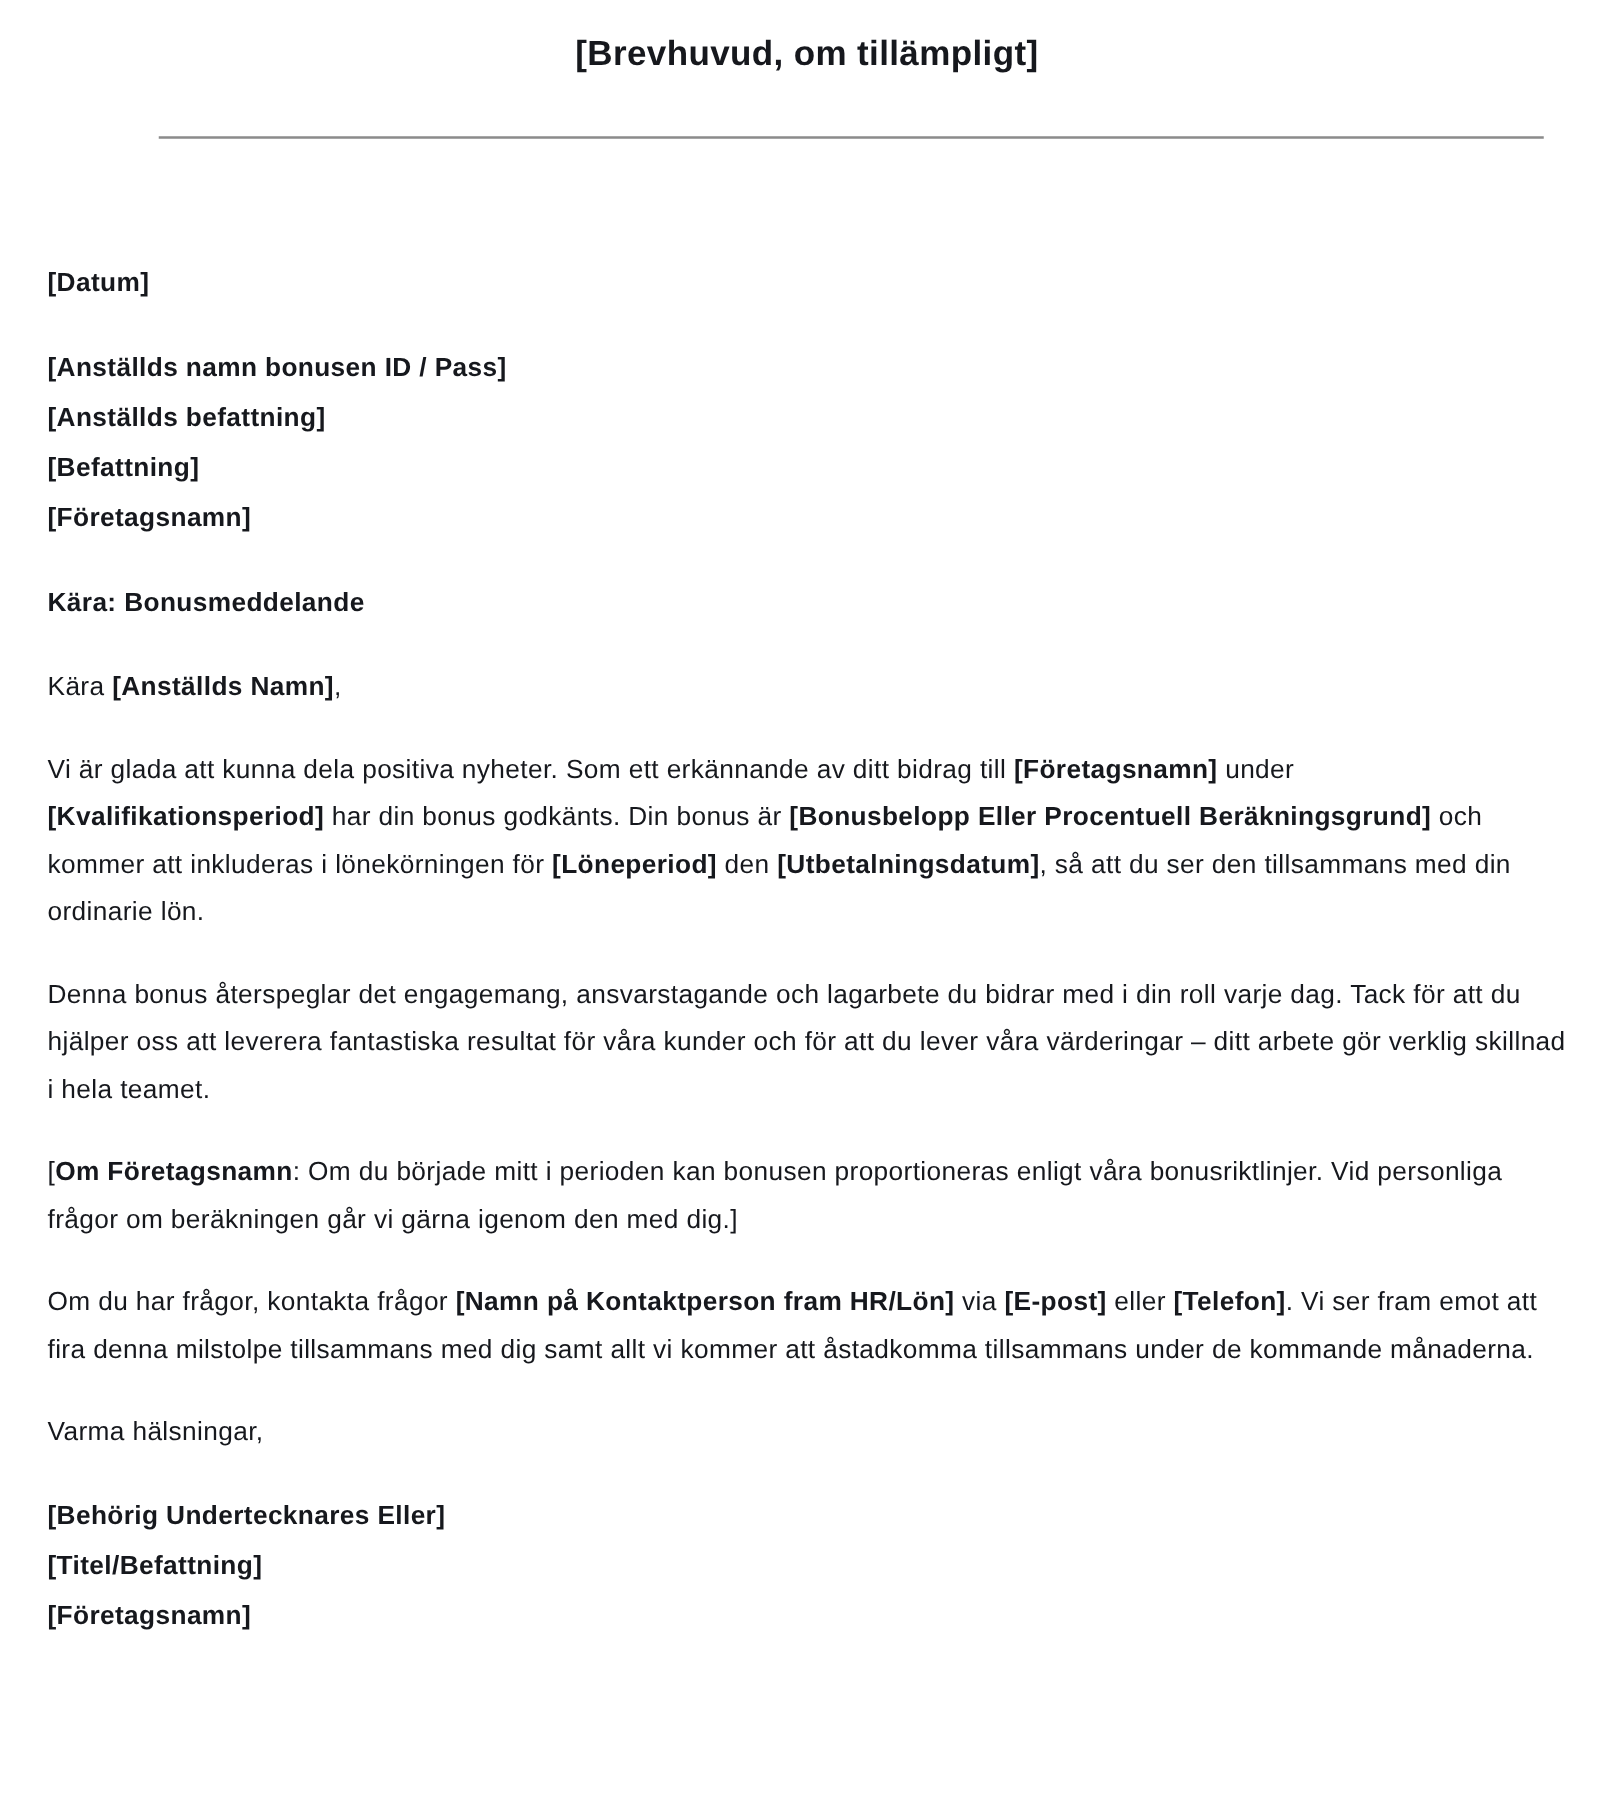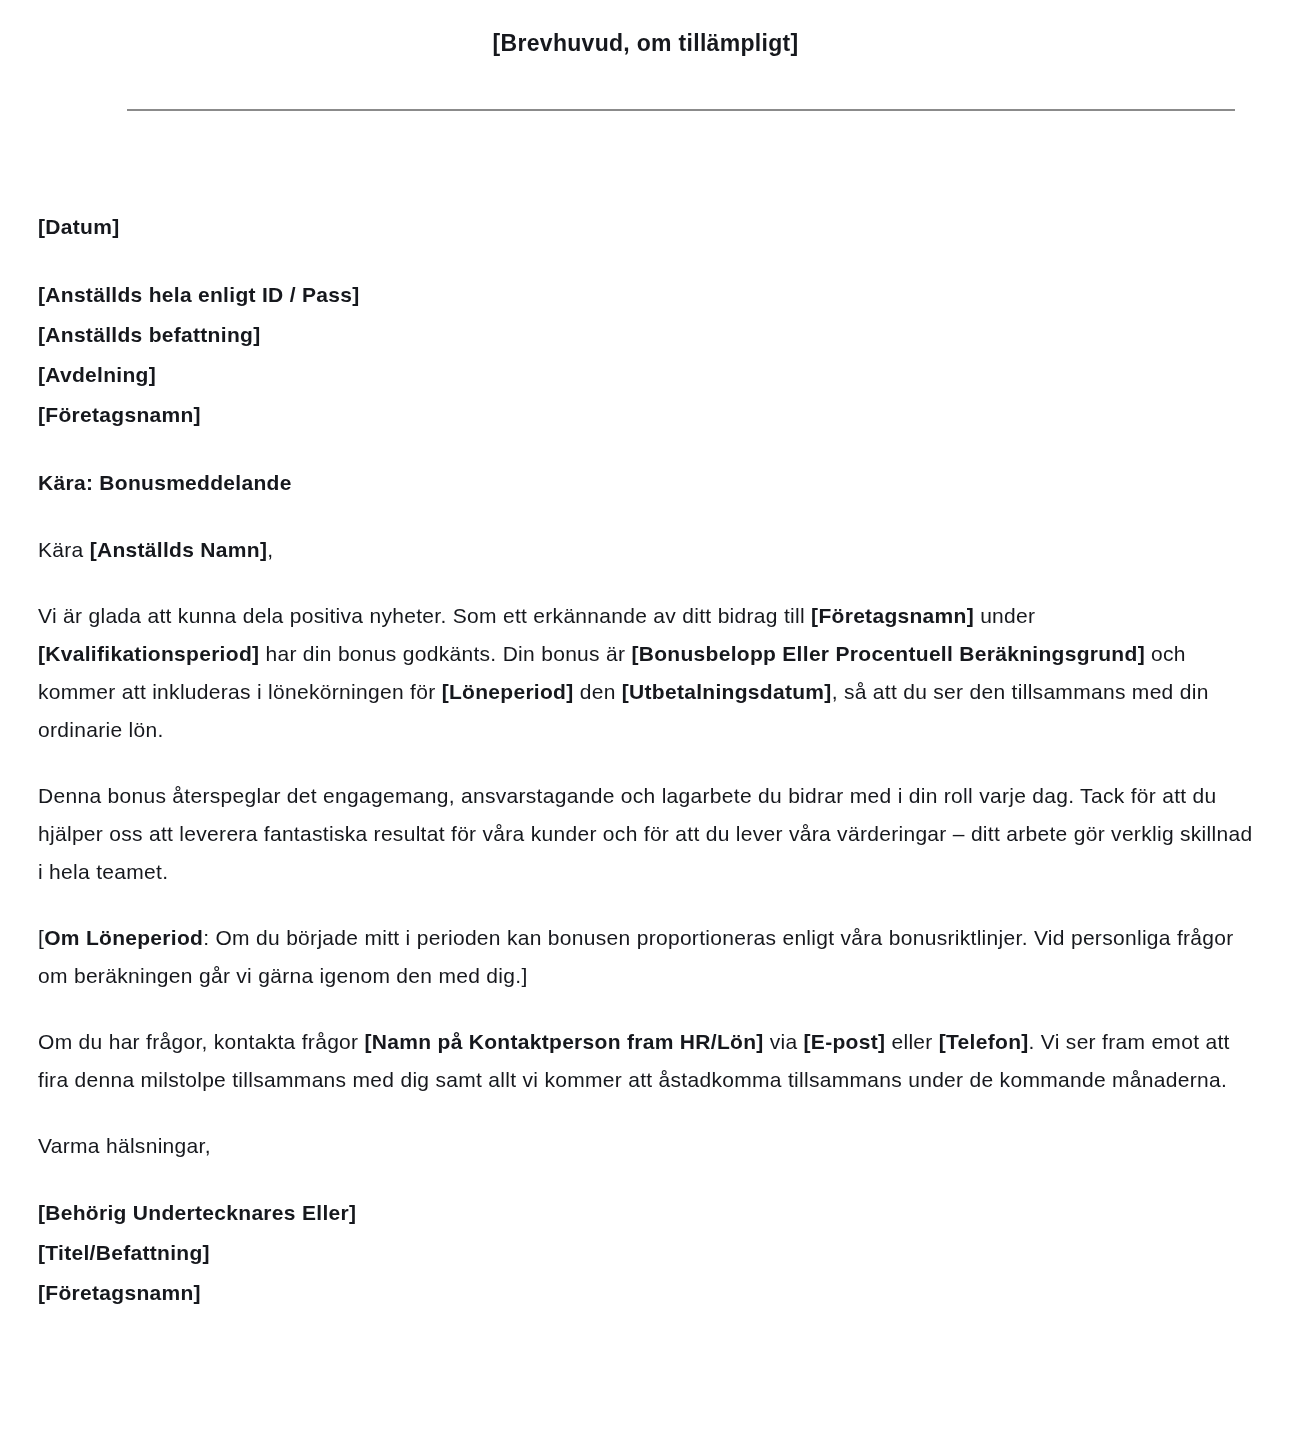--- a/index.html
+++ b/index.html
@@ -18,21 +18,21 @@
     box-sizing: border-box;
     width: 1294px;
     height: 1434px;
     padding: 24px 0 0 38px;
     background: #ffffff;
   }
   .letterhead {
     width: 1215px;
     text-align: center;
     font-weight: 700;
-    font-size: 23px;
+    font-size: 28px;
     line-height: 38px;
     letter-spacing: 0.3px;
   }
   .divider {
     border: none;
     height: 2px;
     background: #8b8b8b;
     width: 1108px;
     margin: 47px 0 96px 89px;
   }
@@ -55,23 +55,23 @@
   }
 </style>
 </head>
 <body style="color: rgb(22, 24, 29); background: rgb(255, 255, 255);">
 
 <div class="page">
   <div class="letterhead">[Brevhuvud, om tillämpligt]</div>
   <hr class="divider" style="background: rgb(139, 139, 139);">
   <div class="letter-body">
       <p class="block bold-lines"><strong>[Datum]</strong></p>
-      <p class="block bold-lines"><strong>[Anställds hela enligt ID / Pass]</strong><br><strong>[Anställds befattning]</strong><br><strong>[Avdelning]</strong><br><strong>[Företagsnamn]</strong></p>
+      <p class="block bold-lines"><strong>[Anställds namn bonusen ID / Pass]</strong><br><strong>[Anställds befattning]</strong><br><strong>[Befattning]</strong><br><strong>[Företagsnamn]</strong></p>
       <p class="block bold-lines"><strong>Kära: Bonusmeddelande</strong></p>
       <p class="block paragraph"><span>Kära </span><strong>[Anställds Namn]</strong><span>,</span></p>
       <p class="block paragraph"><span>Vi är glada att kunna dela positiva nyheter. Som ett erkännande av ditt bidrag till </span><strong>[Företagsnamn]</strong><span> under </span><strong>[Kvalifikationsperiod]</strong><span> har din bonus godkänts. Din bonus är </span><strong>[Bonusbelopp Eller Procentuell Beräkningsgrund]</strong><span> och kommer att inkluderas i lönekörningen för </span><strong>[Löneperiod]</strong><span> den </span><strong>[Utbetalningsdatum]</strong><span>, så att du ser den tillsammans med din ordinarie lön.</span></p>
       <p class="block paragraph"><span>Denna bonus återspeglar det engagemang, ansvarstagande och lagarbete du bidrar med i din roll varje dag. Tack för att du hjälper oss att leverera fantastiska resultat för våra kunder och för att du lever våra värderingar – ditt arbete gör verklig skillnad i hela teamet.</span></p>
-      <p class="block paragraph"><span>[</span><strong>Om Löneperiod</strong><span>: Om du började mitt i perioden kan bonusen proportioneras enligt våra bonusriktlinjer. Vid personliga frågor om beräkningen går vi gärna igenom den med dig.]</span></p>
+      <p class="block paragraph"><span>[</span><strong>Om Företagsnamn</strong><span>: Om du började mitt i perioden kan bonusen proportioneras enligt våra bonusriktlinjer. Vid personliga frågor om beräkningen går vi gärna igenom den med dig.]</span></p>
       <p class="block paragraph"><span>Om du har frågor, kontakta frågor </span><strong>[Namn på Kontaktperson fram HR/Lön]</strong><span> via </span><strong>[E-post]</strong><span> eller </span><strong>[Telefon]</strong><span>. Vi ser fram emot att fira denna milstolpe tillsammans med dig samt allt vi kommer att åstadkomma tillsammans under de kommande månaderna.</span></p>
       <p class="block paragraph"><span>Varma hälsningar,</span></p>
       <p class="block bold-lines"><strong>[Behörig Undertecknares Eller]</strong><br><strong>[Titel/Befattning]</strong><br><strong>[Företagsnamn]</strong></p>
     </div>
 </div>
 
 </body></html>

